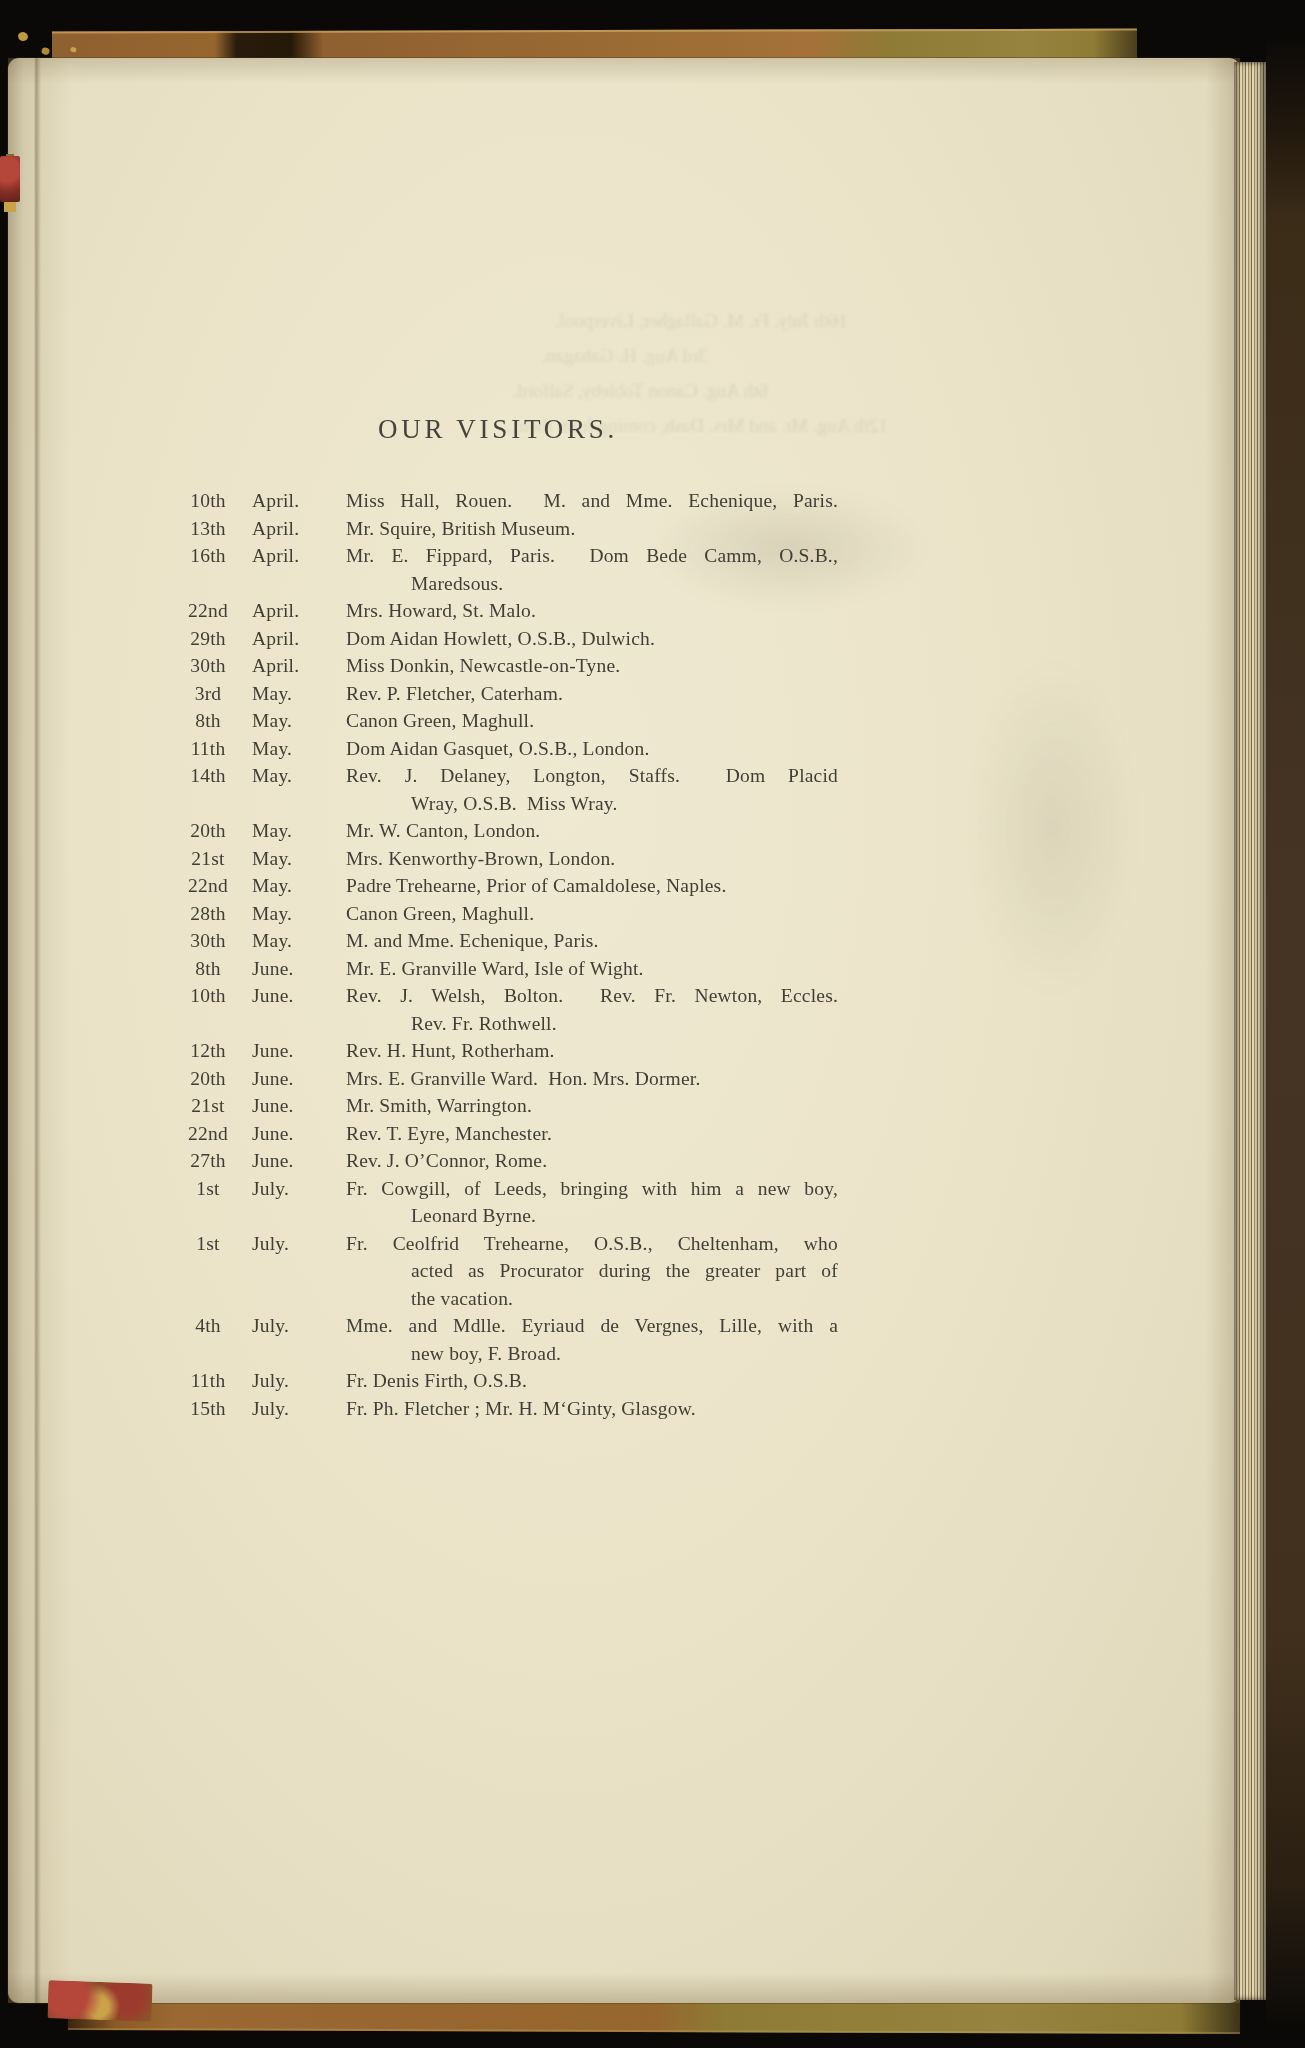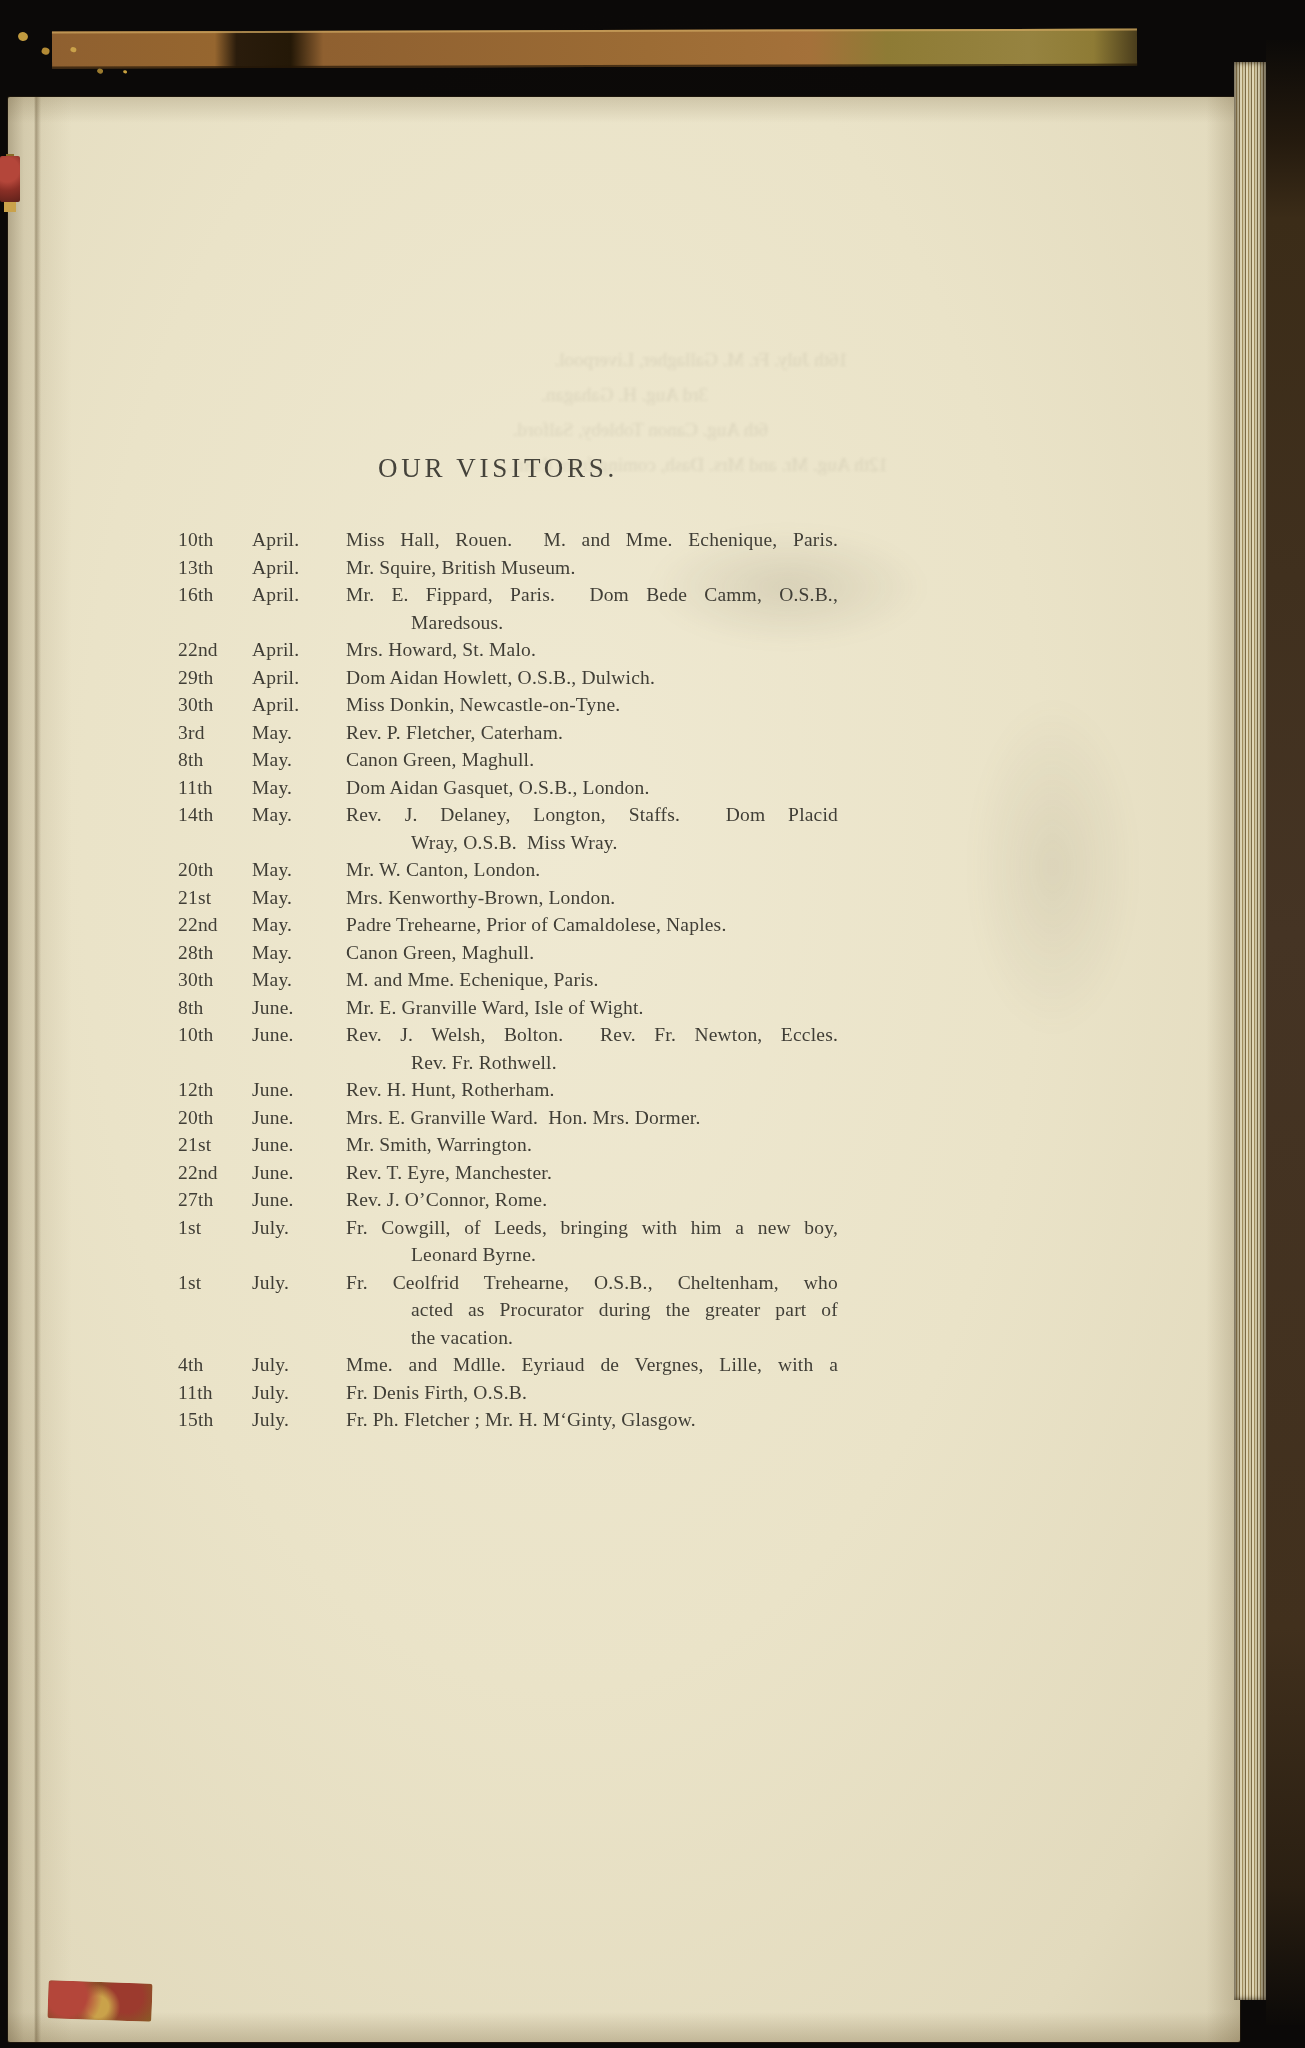--- a/index.html
+++ b/index.html
@@ -43,23 +43,23 @@
   .marble-bottom{position:absolute;left:48px;top:1982px;width:104px;height:38px;
      border-radius:3px;transform:rotate(2deg);
      background:
        radial-gradient(circle at 18% 40%, #b4463a 0 22%, rgba(180,70,58,0) 40%),
        radial-gradient(circle at 48% 65%, #caa24a 0 18%, rgba(202,162,74,0) 38%),
        radial-gradient(circle at 75% 35%, #9c3a2e 0 20%, rgba(156,58,46,0) 42%),
        linear-gradient(90deg, #7a4a22, #8a5a26);}
 
   
   .page{position:absolute;left:8px;top:58px;width:1232px;height:1945px;
-     border-radius:2px;
+     border-radius:11px;
      background:radial-gradient(ellipse at 45% 38%, #efe9d2 0%, #eae3c8 50%, #e2dabd 85%, #d8cfb1 100%);
-     box-shadow:0 0 0 1px rgba(60,45,20,.35);margin-top:39px;}
+     box-shadow:0 0 0 1px rgba(60,45,20,.35);}
   .page::before{content:"";position:absolute;inset:0;pointer-events:none;
      background:
        linear-gradient(90deg, rgba(95,78,45,.38) 0, rgba(120,100,60,.16) 16px, rgba(0,0,0,0) 64px),
        linear-gradient(90deg, transparent 26px, rgba(80,62,32,.38) 28px, rgba(80,62,32,0) 33px),
        linear-gradient(270deg, rgba(110,92,55,.28) 0, rgba(0,0,0,0) 34px),
        linear-gradient(0deg, rgba(115,96,58,.30) 0, rgba(0,0,0,0) 30px),
        linear-gradient(180deg, rgba(110,92,55,.22) 0, rgba(0,0,0,0) 26px);}
 
   
   .showthrough{position:absolute;left:180px;top:252px;width:700px;
@@ -75,21 +75,21 @@
      background:radial-gradient(ellipse, rgba(95,85,60,.14), rgba(95,85,60,0) 70%);}
   .blotch.b2{left:960px;top:600px;width:170px;height:340px;
      background:radial-gradient(ellipse, rgba(100,88,62,.10), rgba(100,88,62,0) 70%);}
 
   
   .content{position:absolute;left:170px;top:356px;width:660px;color:#403e36;}
   .title{width:640px;text-align:center;font-size:27px;letter-spacing:.14em;
      color:#45433b;}
   .rows{margin-top:42px;font-size:19.5px;line-height:27.5px;letter-spacing:.01em;}
   .row{display:flex;}
-  .day{width:60px;text-align:left;flex:0 0 auto;}
+  .day{width:60px;text-align:center;flex:0 0 auto;}
   .month{width:94px;margin-left:14px;flex:0 0 auto;}
   .etext{display:block;flex:1;}
   .row.just .etext{text-align:justify;text-align-last:justify;}
   .row.cont .etext{padding-left:65px;}
 </style>
 </head>
 <body>
 
 <div class="photo">
 
@@ -259,20 +259,25 @@
           <div class="row cont">
             <span class="day"></span>
             <span class="month"></span>
             <span class="etext">the vacation.</span>
           </div>
           <div class="row just">
             <span class="day">4th</span>
             <span class="month">July.</span>
             <span class="etext">Mme. and Mdlle. Eyriaud de Vergnes, Lille, with a</span>
           </div>
+          <div class="row cont">
+            <span class="day"></span>
+            <span class="month"></span>
+            <span class="etext">new boy, F. Broad.</span>
+          </div>
           <div class="row">
             <span class="day">11th</span>
             <span class="month">July.</span>
             <span class="etext">Fr. Denis Firth, O.S.B.</span>
           </div>
           <div class="row">
             <span class="day">15th</span>
             <span class="month">July.</span>
             <span class="etext">Fr. Ph. Fletcher ; Mr. H. M‘Ginty, Glasgow.</span>
           </div>

